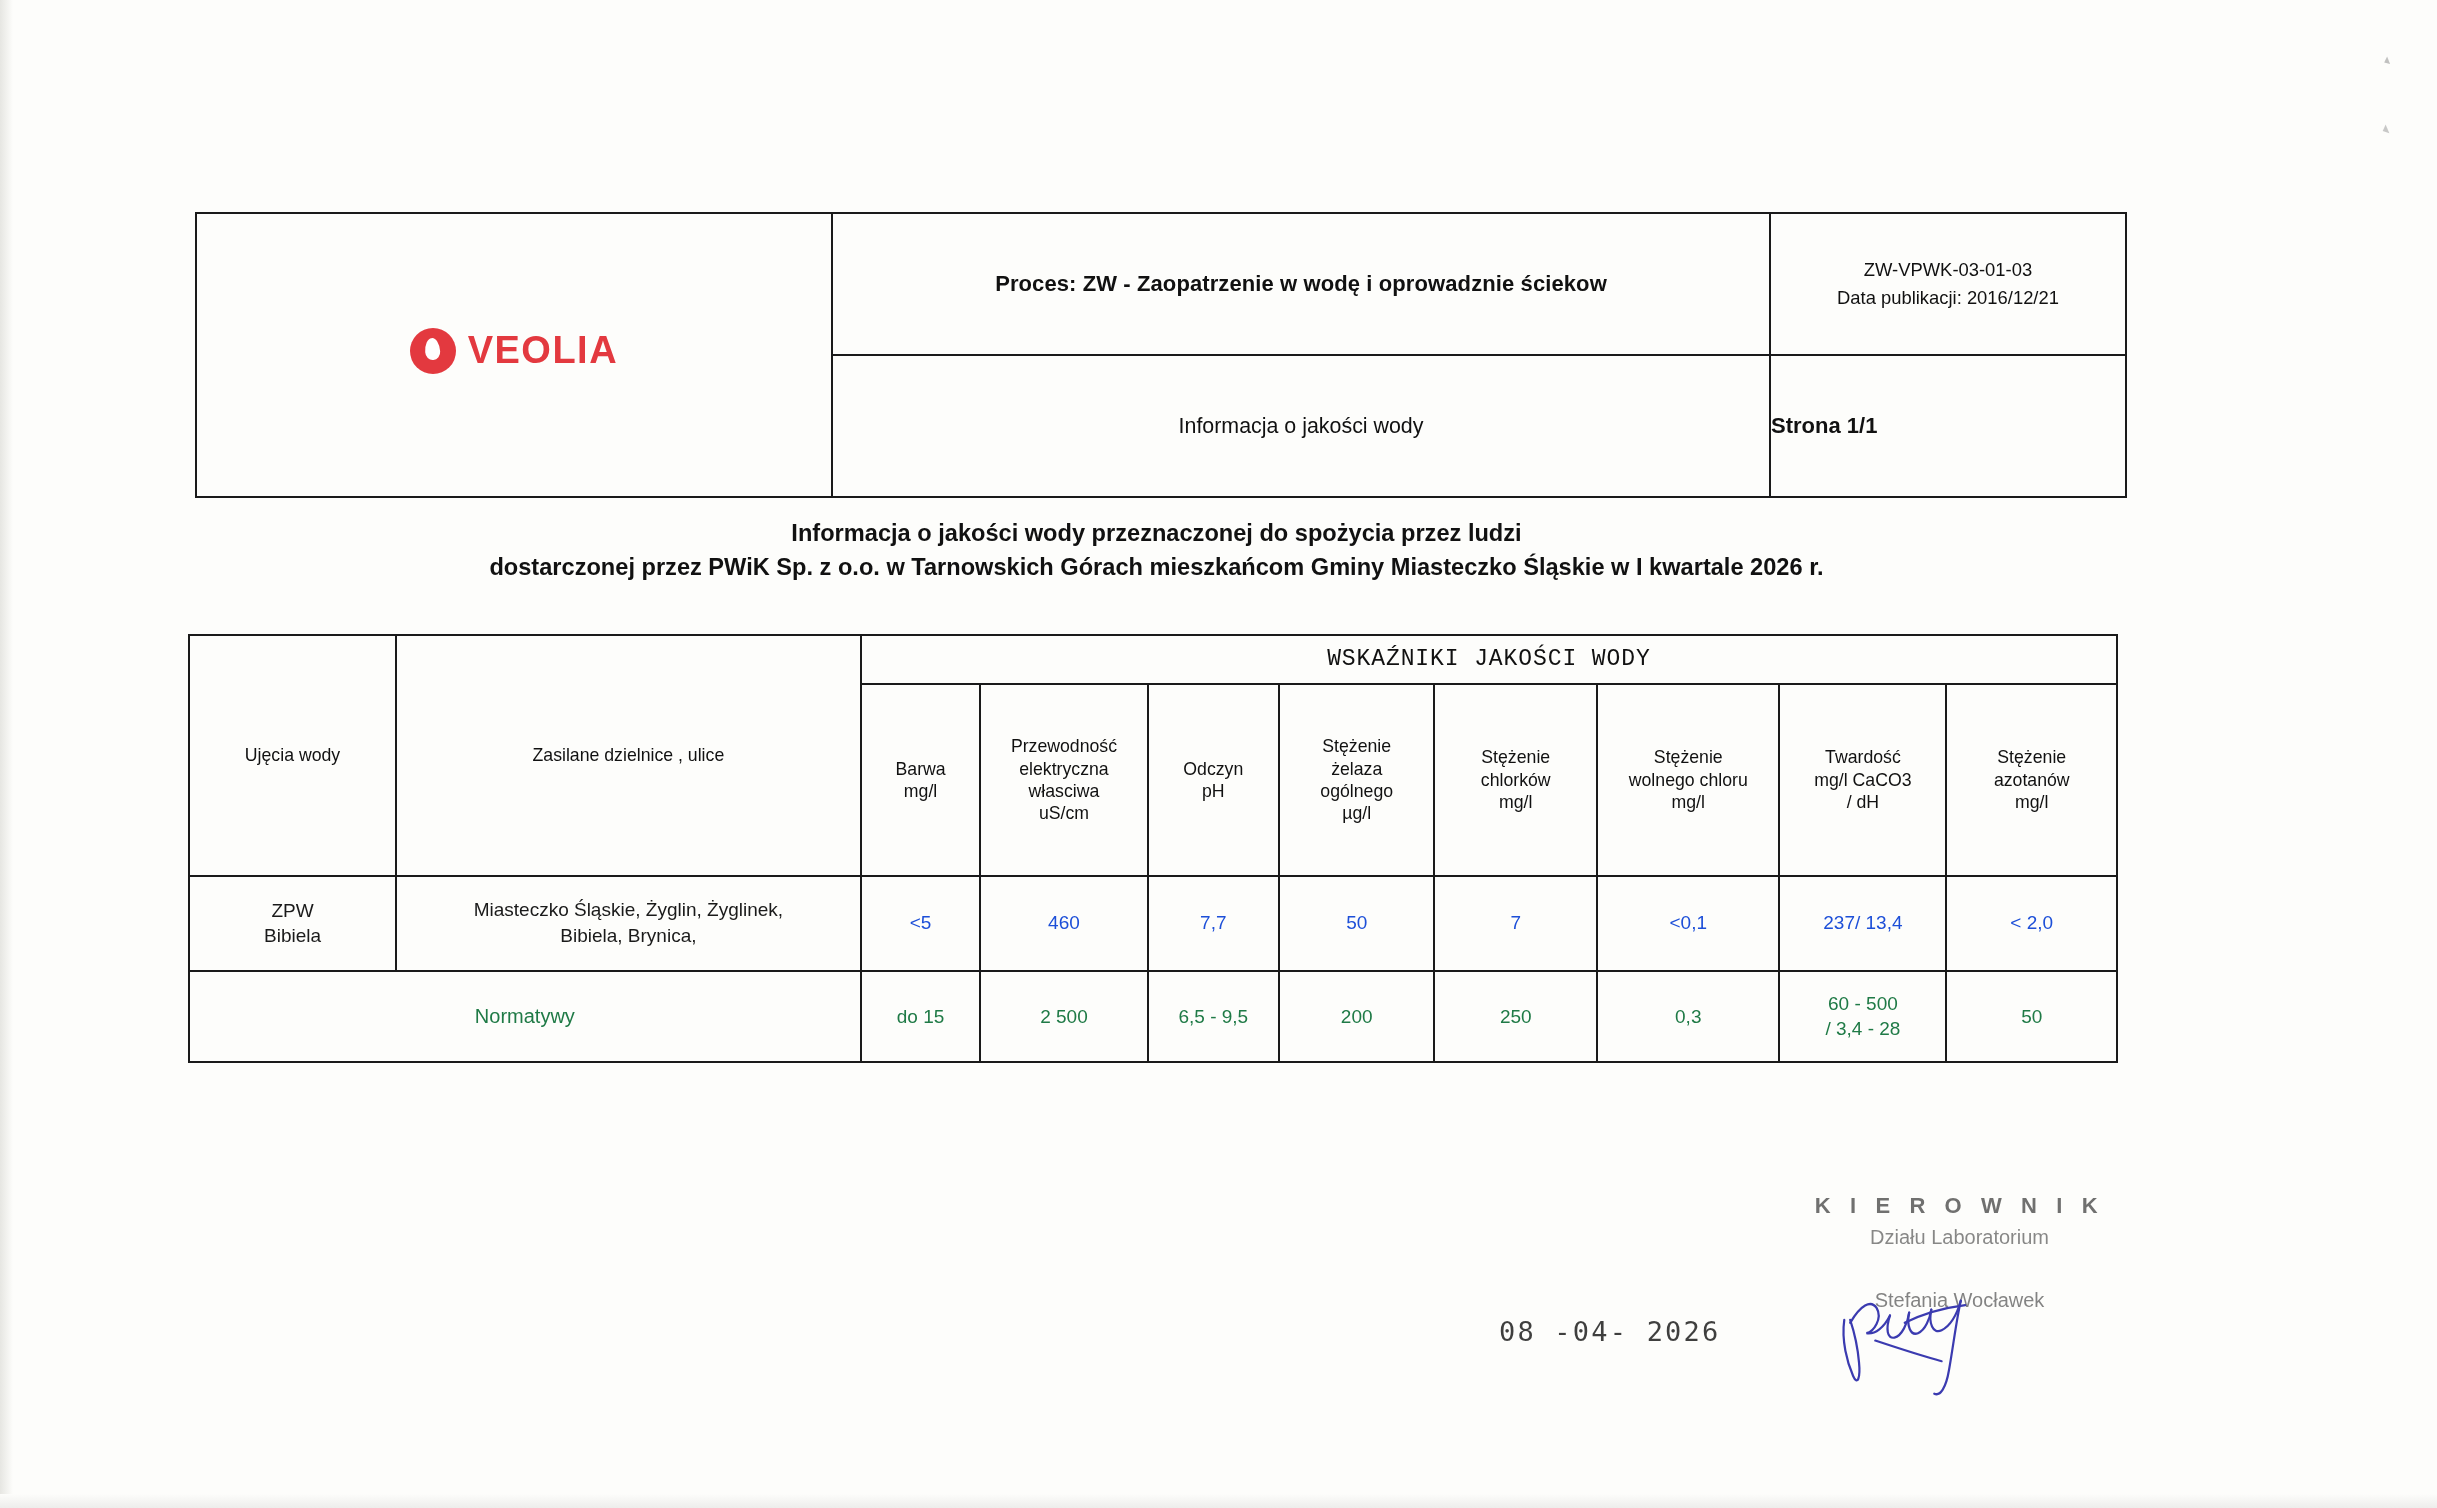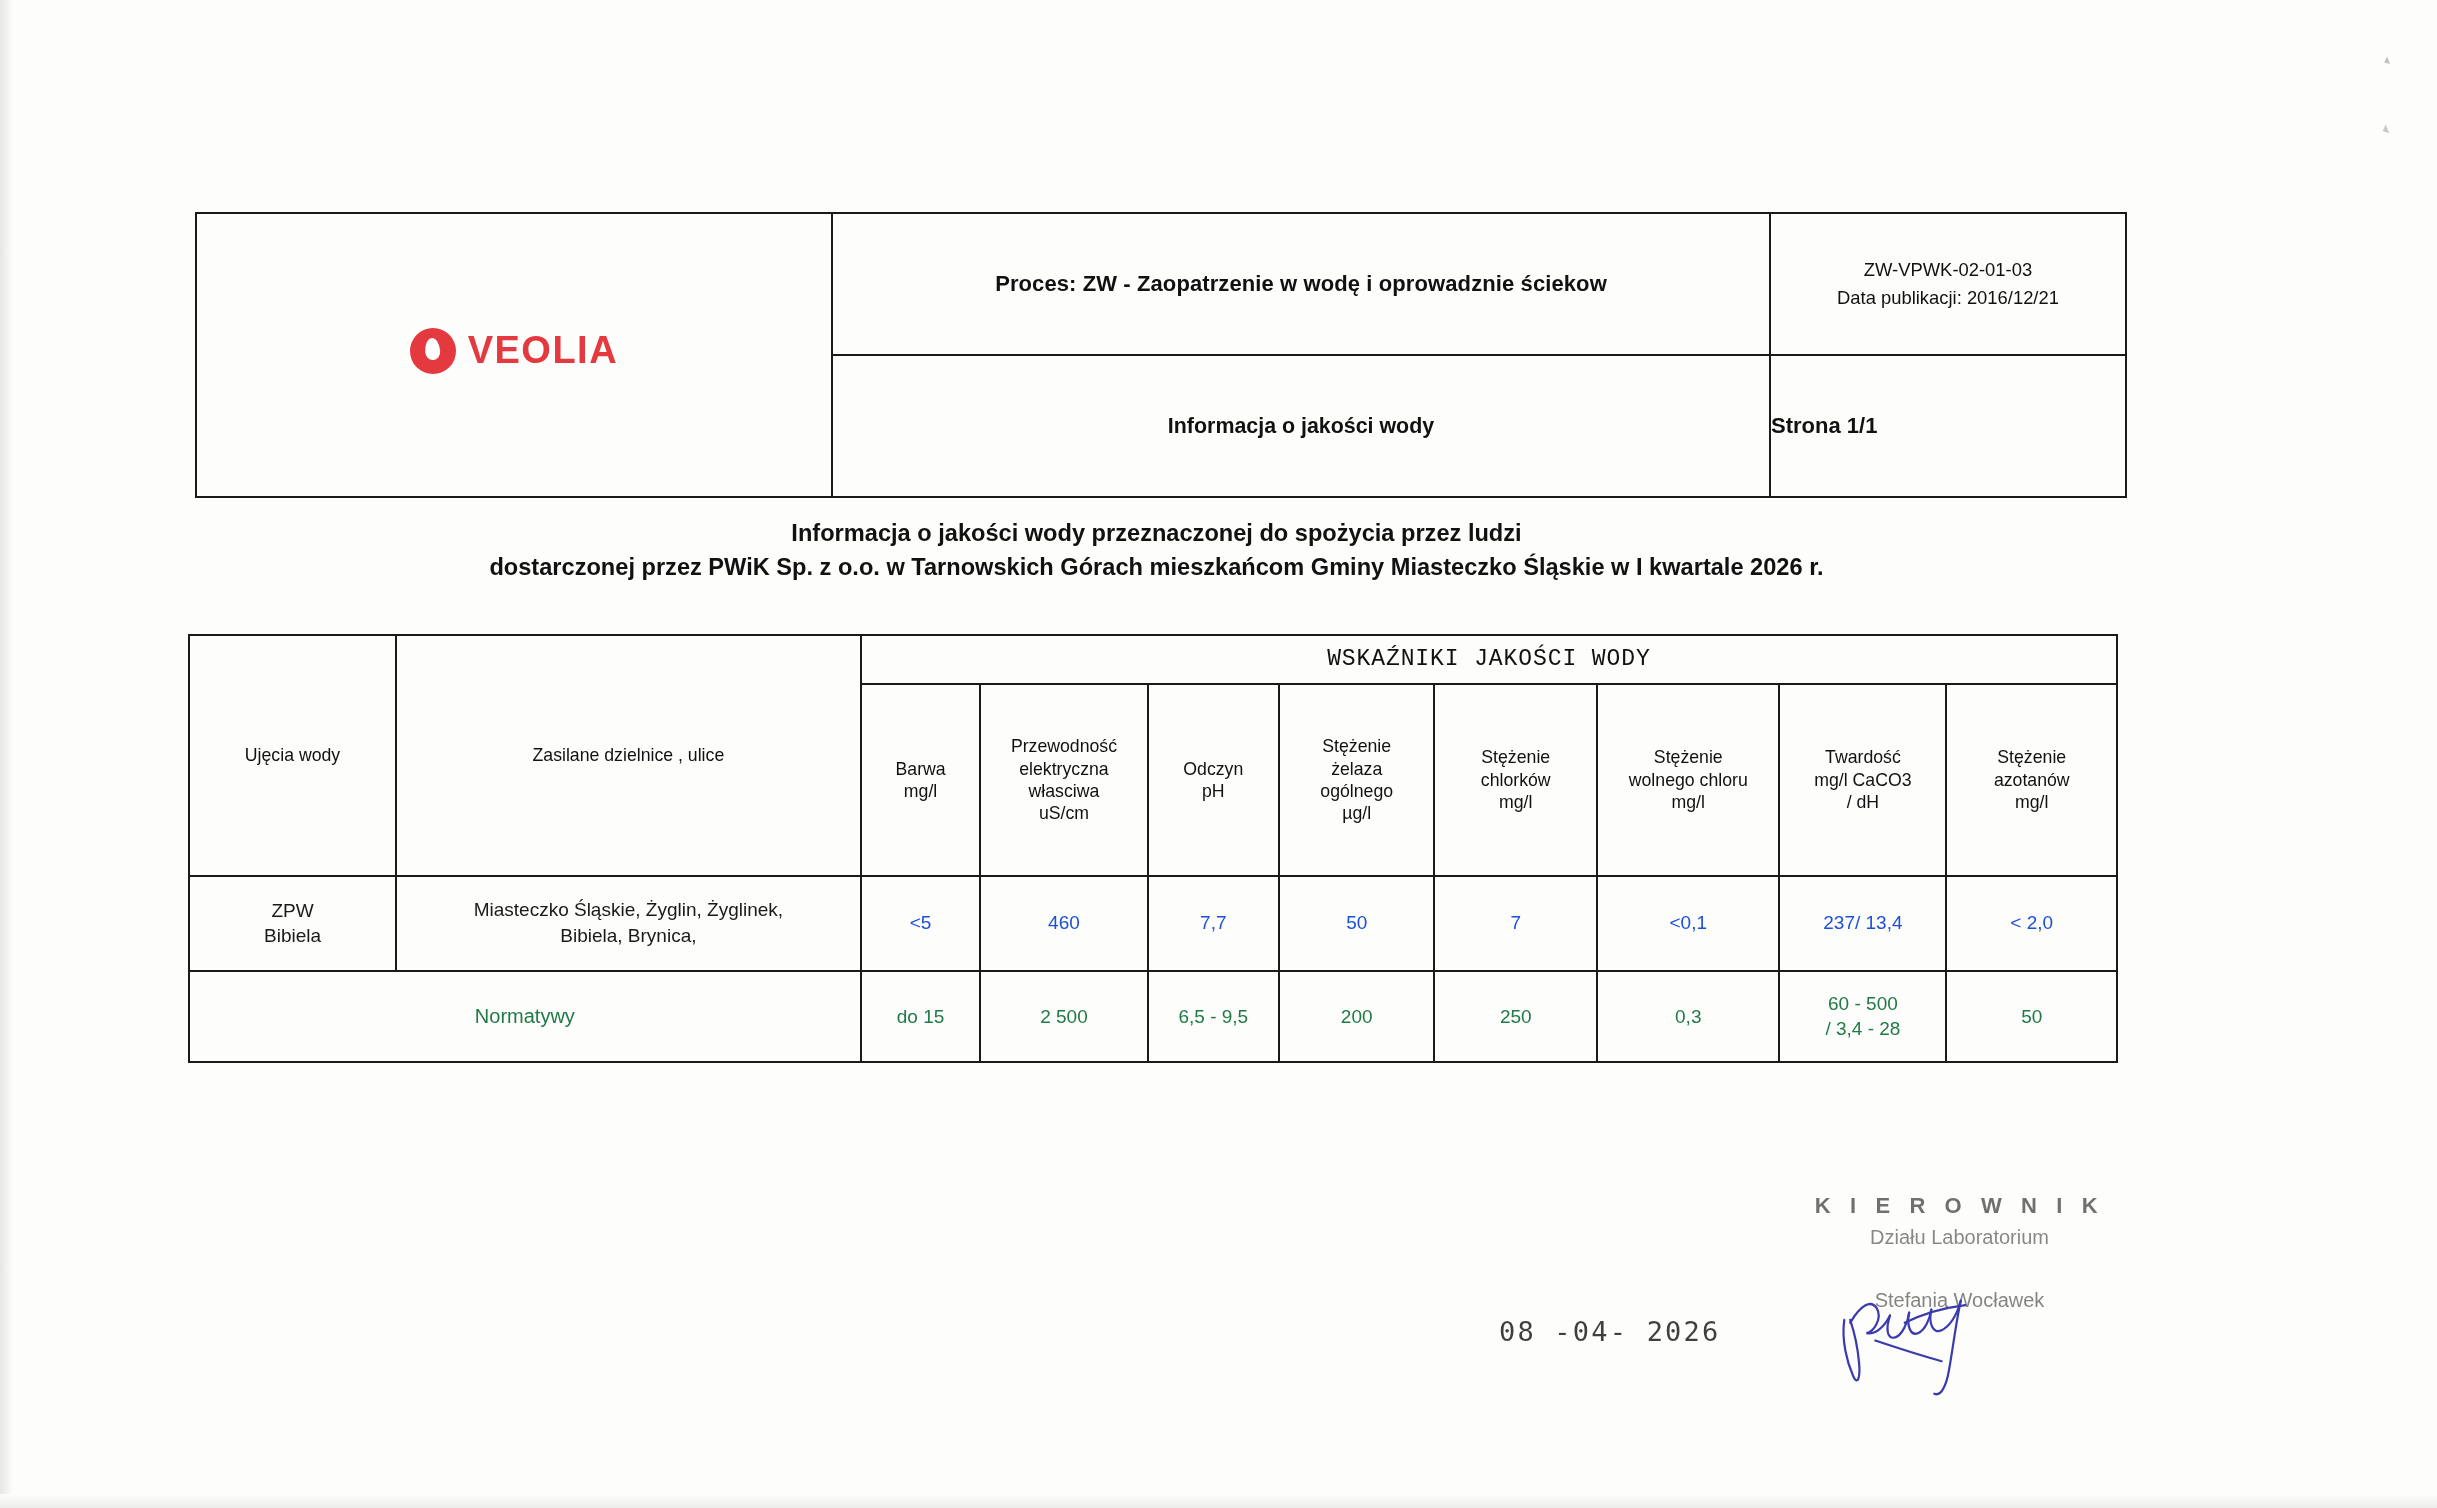--- a/index.html
+++ b/index.html
@@ -65,21 +65,21 @@
   .hdr-doc-cell {
     width: 354px;
     text-align: center;
     font-size: 18.4px;
     line-height: 1.5;
     padding: 5.9px 2.9px;
   }
   .hdr-info-cell {
     text-align: center;
     font-size: 21.4px;
-    font-weight: bold;
+    font-weight: normal;
     height: 140px;
   }
   .hdr-page-cell {
     text-align: left;
     font-size: 22px;
     font-weight: bold;
   }
 
   
   .veolia-logo {
@@ -258,21 +258,21 @@
     <tbody>
         <tr>
       <td class="hdr-logo-cell" rowspan="2">
         <span class="veolia-logo">
           <span class="veolia-mark"></span>
           <span class="veolia-word">VEOLIA</span>
         </span>
       </td>
       <td class="hdr-proc-cell">Proces: ZW - Zaopatrzenie w wodę i oprowadznie ściekow</td>
       <td class="hdr-doc-cell">
-        <div>ZW-VPWK-02-01-03</div>
+        <div>ZW-VPWK-03-01-03</div>
         <div>Data publikacji: 2016/12/21</div>
       </td>
     </tr>
     <tr>
       <td class="hdr-info-cell">Informacja o jakości wody</td>
       <td class="hdr-page-cell">Strona 1/1</td>
     </tr>
   </tbody>
     </table>
 

